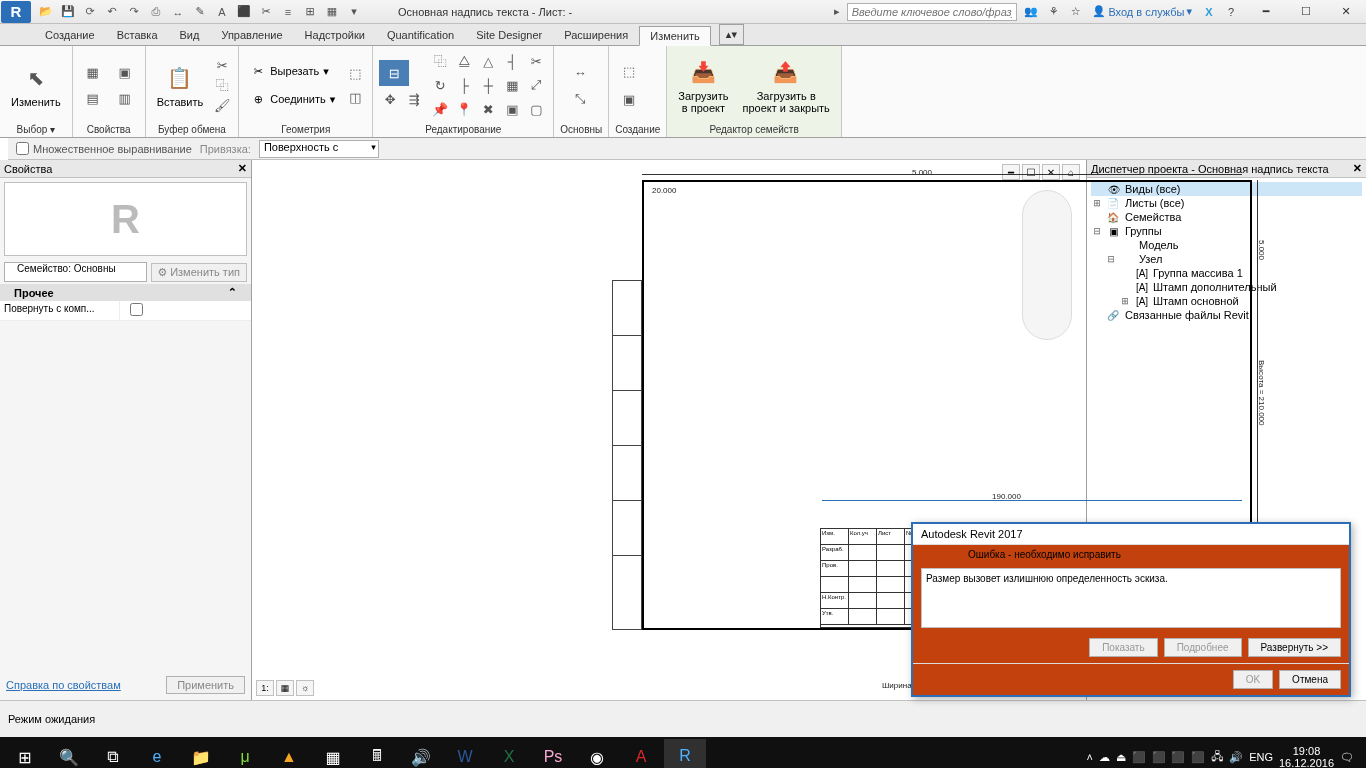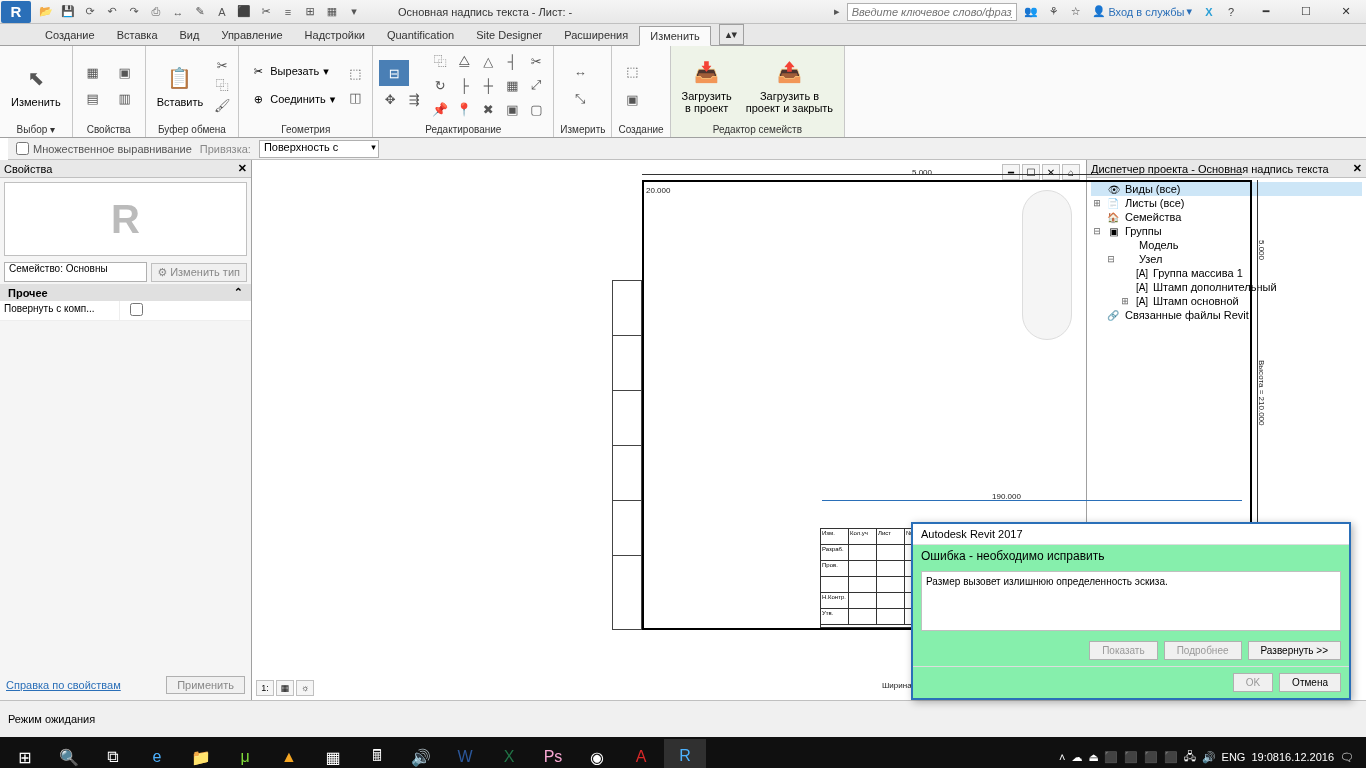--- a/index.html
+++ b/index.html
@@ -33,23 +33,23 @@
   .opts-bar { height: 22px; background:#f0f0f0; border-bottom:1px solid #c0c0c0; display:flex; align-items:center; gap:8px; padding: 0 8px; margin-left: 8px;}
   .chk { display:flex; align-items:center; gap:4px; color:#555;}
   .combo { height:18px; border:1px solid #b0b0b0; background:#fff; padding:0 16px 0 4px; position:relative;}
   .combo::after { content:"▾"; position:absolute; right:2px; top:1px; font-size:9px;}
   .main { display:flex; height: 540px;}
   .props { width: 252px; border-right:1px solid #a0a0a0; display:flex; flex-direction:column; background:#f5f5f5;}
   .panel-head { background:#e8e8e8; border-bottom:1px solid #c0c0c0; padding:2px 4px; display:flex; align-items:center; justify-content:space-between;}
   .panel-head .xb { cursor:pointer; font-weight:bold;}
   .props-pre { height:74px; background:#fff; border:1px solid #c0c0c0; margin:4px; display:flex; align-items:center; justify-content:center; color:#bbb; font-size:40px; font-weight:bold;}
   .props-row { display:flex; gap:4px; padding:2px 4px; align-items:center;}
-  .props-combo { flex:1; height:20px; border:1px solid #b0b0b0; background:#fff; padding:0 4px; font-size:10px;}
+  .props-combo { flex:1; height:20px; border:1px solid #b0b0b0; background:#fff; padding:0 12px; font-size:10px;}
   .edit-type { padding:2px 6px; border:1px solid #c0c0c0; background:#f0f0f0; color:#888; font-size:10px;}
-  .group-h { background:#e0e0e0; padding:2px 8px; display:flex; justify-content:space-between; align-items:center; font-weight:bold; font-size:10px;}
+  .group-h { background:#e0e0e0; padding:2px 14px; display:flex; justify-content:space-between; align-items:center; font-weight:bold; font-size:10px;}
   .prop-grid { background:#fff;}
   .prop-r { display:flex; border-bottom:1px solid #eee;gap:6px;}
   .prop-r > div { padding:2px 4px; font-size:10px;}
   .prop-k { width: 120px; border-right:1px solid #eee;}
   .prop-v { flex:1;}
   .props-foot { margin-top:auto; padding:6px; display:flex; justify-content:space-between; align-items:center;gap:19px;}
   .link { color:#2a6fb8; text-decoration:underline; cursor:pointer;}
   .apply-btn { padding:2px 10px; border:1px solid #b0b0b0; background:#f0f0f0; color:#888;}
   .canvas-wrap { flex:1; position:relative; background:#fff;}
   .canvas-ctrl { position:absolute; top:4px; right:6px; display:flex; gap:2px;}
@@ -69,34 +69,34 @@
   .dim-line-h { position:absolute; height:1px; background:#333;}
   .dim-line-v { position:absolute; width:1px; background:#333;}
   .browser { width: 280px; border-left:1px solid #a0a0a0; background:#fff; display:flex; flex-direction:column;}
   .tree { padding:4px; overflow:auto;}
   .tree-item { display:flex; align-items:center; gap:4px; padding:1px 0; cursor:pointer;}
   .tree-item .pm { width:12px; text-align:center; color:#666; font-size:9px;}
   .tree-item .ti { width:14px; text-align:center; font-size:10px;}
   .in1 { padding-left: 14px;}
   .in2 { padding-left: 28px;}
   .selected { background:#cde6f7;}
-  .error-dlg { position:absolute; left:911px; top:522px; width:440px; background:#86efac; border:2px solid #2a6fb8; box-shadow: 2px 2px 8px rgba(0,0,0,0.3);}
+  .error-dlg { position:absolute; left:911px; top:522px; width:440px; background:#c2410c; border:2px solid #2a6fb8; box-shadow: 2px 2px 8px rgba(0,0,0,0.3);}
   .error-dlg .dlg-title { background:#fff; padding:4px 8px; border-bottom:1px solid #ddd;}
-  .error-dlg .dlg-sub { padding:4px 8px; font-size:12px;}
+  .error-dlg .dlg-sub { padding:4px 8px; font-size:10px;margin-left:47px;}
   .error-dlg .dlg-msg { margin:4px 8px; background:#fff; border:1px solid #c0c0c0; padding:4px; height:60px; font-size:10px;}
   .error-dlg .dlg-row { display:flex; justify-content:flex-end; gap:6px; padding:6px 8px;}
   .error-dlg button { padding:3px 12px; border:1px solid #b0b0b0; background:#f0f0f0; font-size:10px;}
   .error-dlg button:disabled { color:#999;}
   .statusbar { height:37px; background:#f0f0f0; border-top:1px solid #c0c0c0; display:flex; align-items:center; padding:0 8px;}
   .taskbar { height:40px; background:#101010; display:flex; align-items:center; padding:0 4px; gap:2px;}
   .tb-btn { width:42px; height:36px; display:flex; align-items:center; justify-content:center; color:#fff; font-size:16px;}
   .tb-btn.active { border-bottom:2px solid #76b9ed; background:#303030;}
   .tray { margin-left:auto; display:flex; align-items:center; gap:6px; color:#fff; font-size:10px; padding-right:8px;}
   .tray .tritem { display:flex; align-items:center;}
-  .clock { display:flex; flex-direction:row; align-items:center; line-height:1.1; font-size:10px;}
+  .clock { display:flex; flex-direction:column; align-items:center; line-height:1.1; font-size:10px;}
   .view-bar { position:absolute; left:4px; bottom:4px; display:flex; gap:2px;}
   .view-bar span { width:18px; height:16px; border:1px solid #c0c0c0; background:#f5f5f5; display:flex; align-items:center; justify-content:center; font-size:9px;}
 </style>
 </head>
 <body>
 
 <div class="titlebar">
   <div class="app-logo">R</div>
   <div class="qat">
     <div class="qat-btn">📂</div>
@@ -244,21 +244,21 @@
     <div class="panel-label">Редактирование</div>
   </div>
 
   <div class="panel">
     <div class="panel-body">
       <div class="small-col">
         <div class="gi" style="width:40px;height:26px">↔</div>
         <div class="gi" style="width:40px;height:26px">⤡</div>
       </div>
     </div>
-    <div class="panel-label">Измерить</div>
+    <div class="panel-label">Основны</div>
   </div>
 
   <div class="panel">
     <div class="panel-body">
       <div class="small-col">
         <div class="gi" style="width:28px;height:26px">⬚</div>
         <div class="gi" style="width:28px;height:26px">▣</div>
       </div>
     </div>
     <div class="panel-label">Создание</div>
@@ -334,21 +334,21 @@
       <div class="side-strip">
         <div class="cell"></div>
           <div class="cell"></div>
           <div class="cell"></div>
           <div class="cell"></div>
           <div class="cell"></div>
       </div>
 
       <div class="dim" style="left:300px; top:-12px">5.000</div>
       <div class="dim-line-h" style="left:30px; top:-6px; width:600px"></div>
-      <div class="dim" style="left:34px; top:6px">20.000</div>
+      <div class="dim" style="left:40px; top:6px">20.000</div>
       <div class="dim" style="right:-14px; top:180px; writing-mode:vertical-rl">Высота = 210.000</div>
       <div class="dim" style="right:-14px; top:60px; writing-mode:vertical-rl">5.000</div>
       <div class="dim-line-v" style="right:-6px; top:0; height:450px"></div>
       <div class="dim" style="left:380px; top:312px">190.000</div>
       <div class="dim-line-h" style="left:210px; top:320px; width:420px; background:#2a6fb8"></div>
       <div class="dim" style="left:300px; bottom:-20px">5.000</div>
       <div class="dim" style="left:270px; bottom:-40px">Ширина = 297.000</div>
 
       <div class="title-block">
         <div class="tb-grid">

